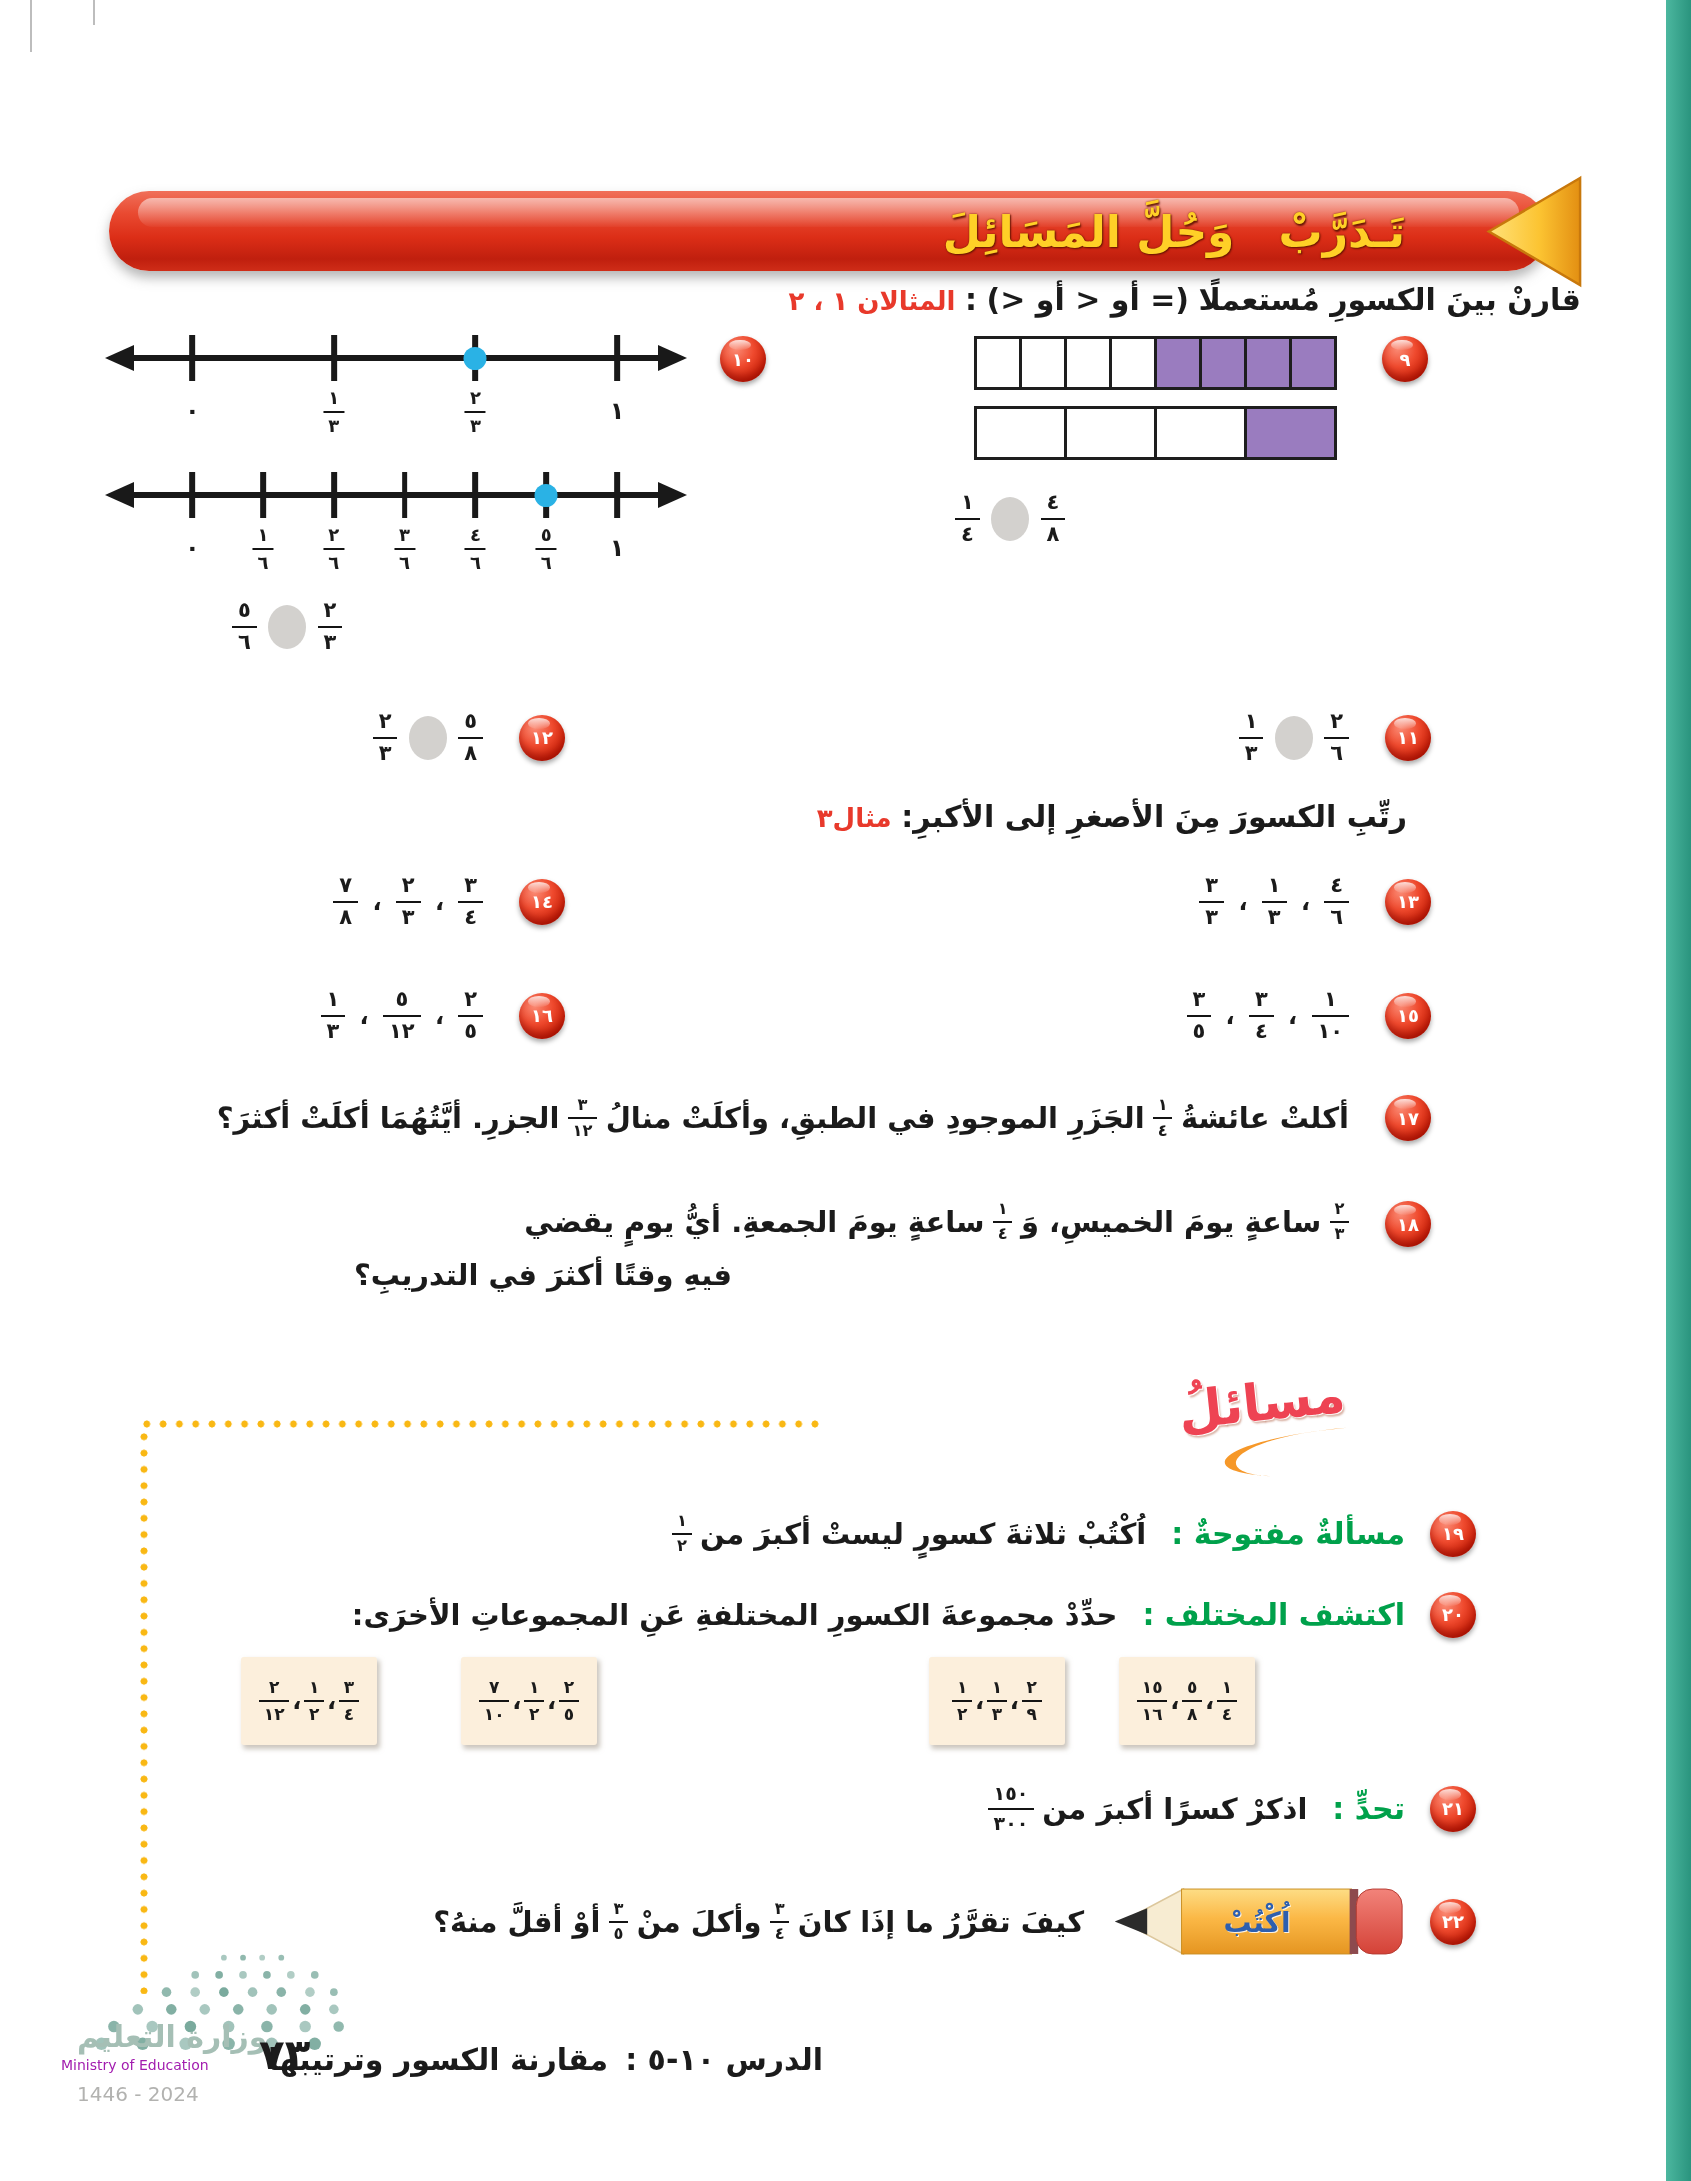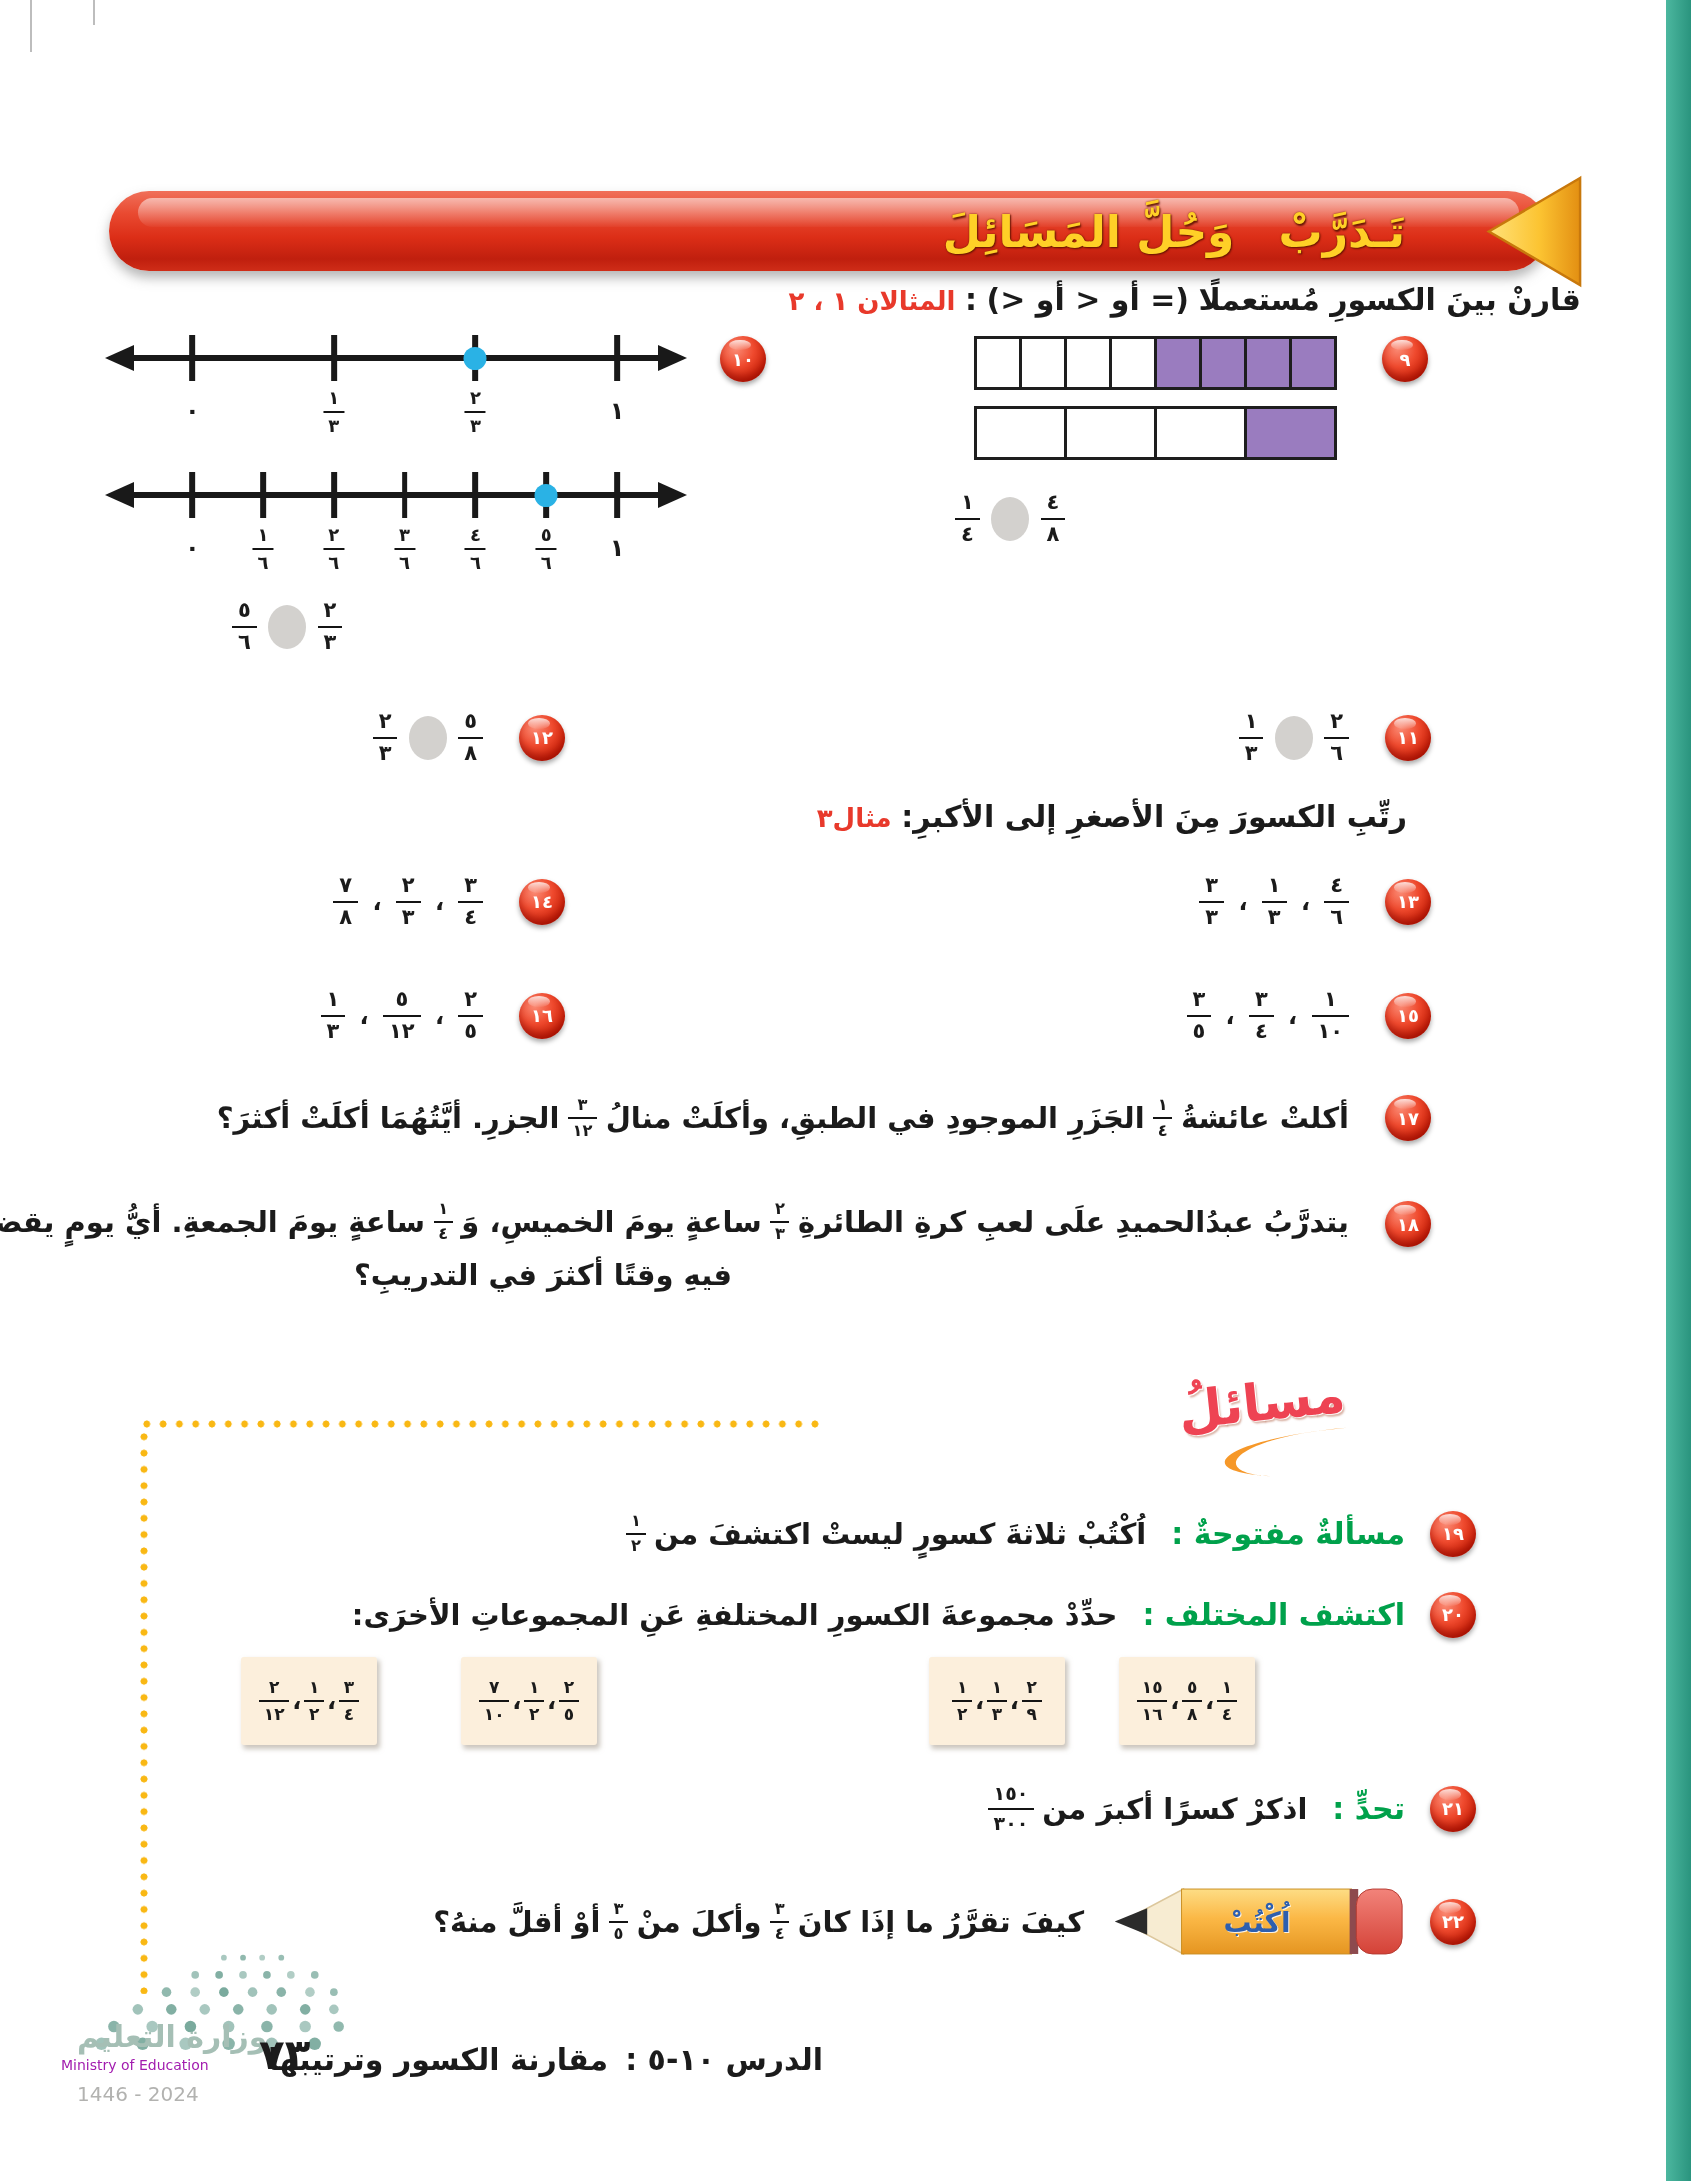--- a/index.html
+++ b/index.html
@@ -344,21 +344,20 @@
           <span class="fden">١٢</span>
         </span>
         <span class="seg">الجزرِ. أيَّتُهُمَا أكلَتْ أكثرَ؟</span>
       </div>
   </div>
 
   <div class="prob-row" style="right:260px;top:1201px;align-items:flex-start;">
     <div class="ball">١٨</div>
     <div class="p18col">
       <div class="segs">
-          <span class="seg">يتدرَّبُ عبدُالحميدِ علَى لعبِ كرةِ الطائرةِ</span>
           <span class="frac inline">
             <span class="fnum">٢</span>
             <span class="fden">٣</span>
           </span>
           <span class="seg">ساعةٍ يومَ الخميسِ، وَ</span>
           <span class="frac inline">
             <span class="fnum">١</span>
             <span class="fden">٤</span>
           </span>
           <span class="seg">ساعةٍ يومَ الجمعةِ. أيُّ يومٍ يقضي</span>
@@ -371,21 +370,21 @@
   <div class="dots-v"></div>
   <div class="hots-script">مسائلُ</div>
   <svg class="hots-swoosh" width="191" height="57" viewBox="0 0 200 60">
     <path d="M192,4 C62,16 22,50 112,55 C44,52 70,14 192,4 Z" fill="#f6921e" opacity="0.95"></path>
   </svg>
 
   <div class="hots-row" style="right:215px;top:1501px;">
     <div class="ball">١٩</div>
     <span class="glabel">مسألةٌ مفتوحةٌ :</span>
     <div class="segs">
-        <span class="seg">اُكْتُبْ ثلاثةَ كسورٍ ليستْ اكتشفَ من</span>
+        <span class="seg">اُكْتُبْ ثلاثةَ كسورٍ ليستْ أكبرَ من</span>
         <span class="frac inline">
           <span class="fnum">١</span>
           <span class="fden">٢</span>
         </span>
       </div>
   </div>
 
   <div class="hots-row" style="right:215px;top:1582px;">
     <div class="ball">٢٠</div>
     <span class="glabel">اكتشف المختلف :</span>

